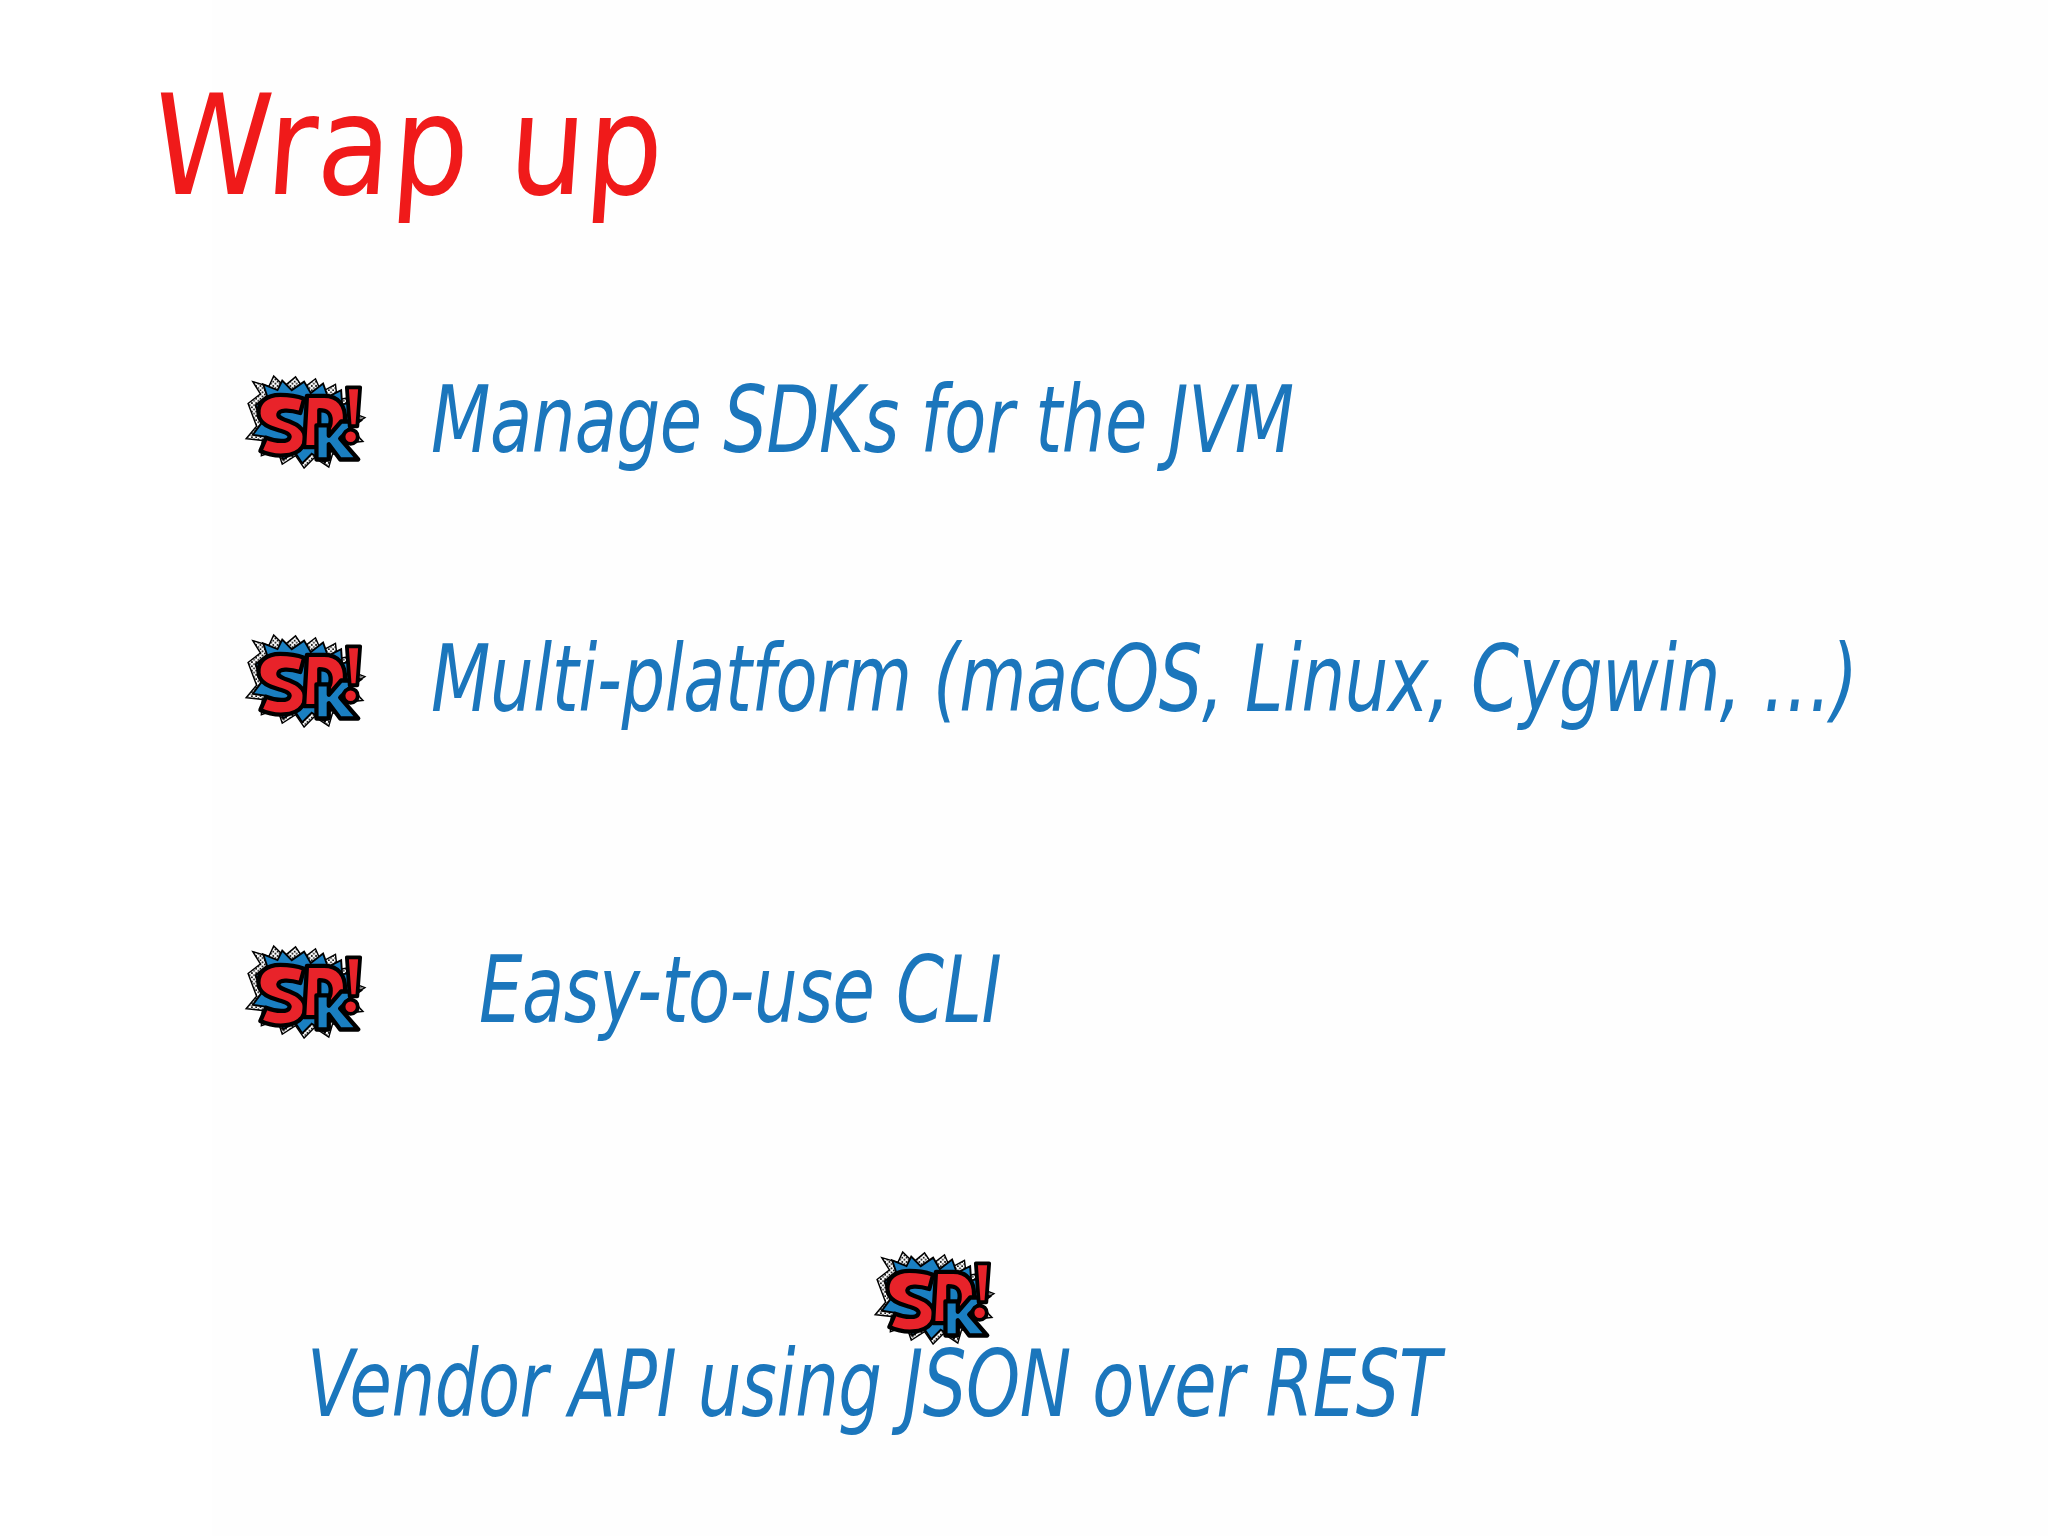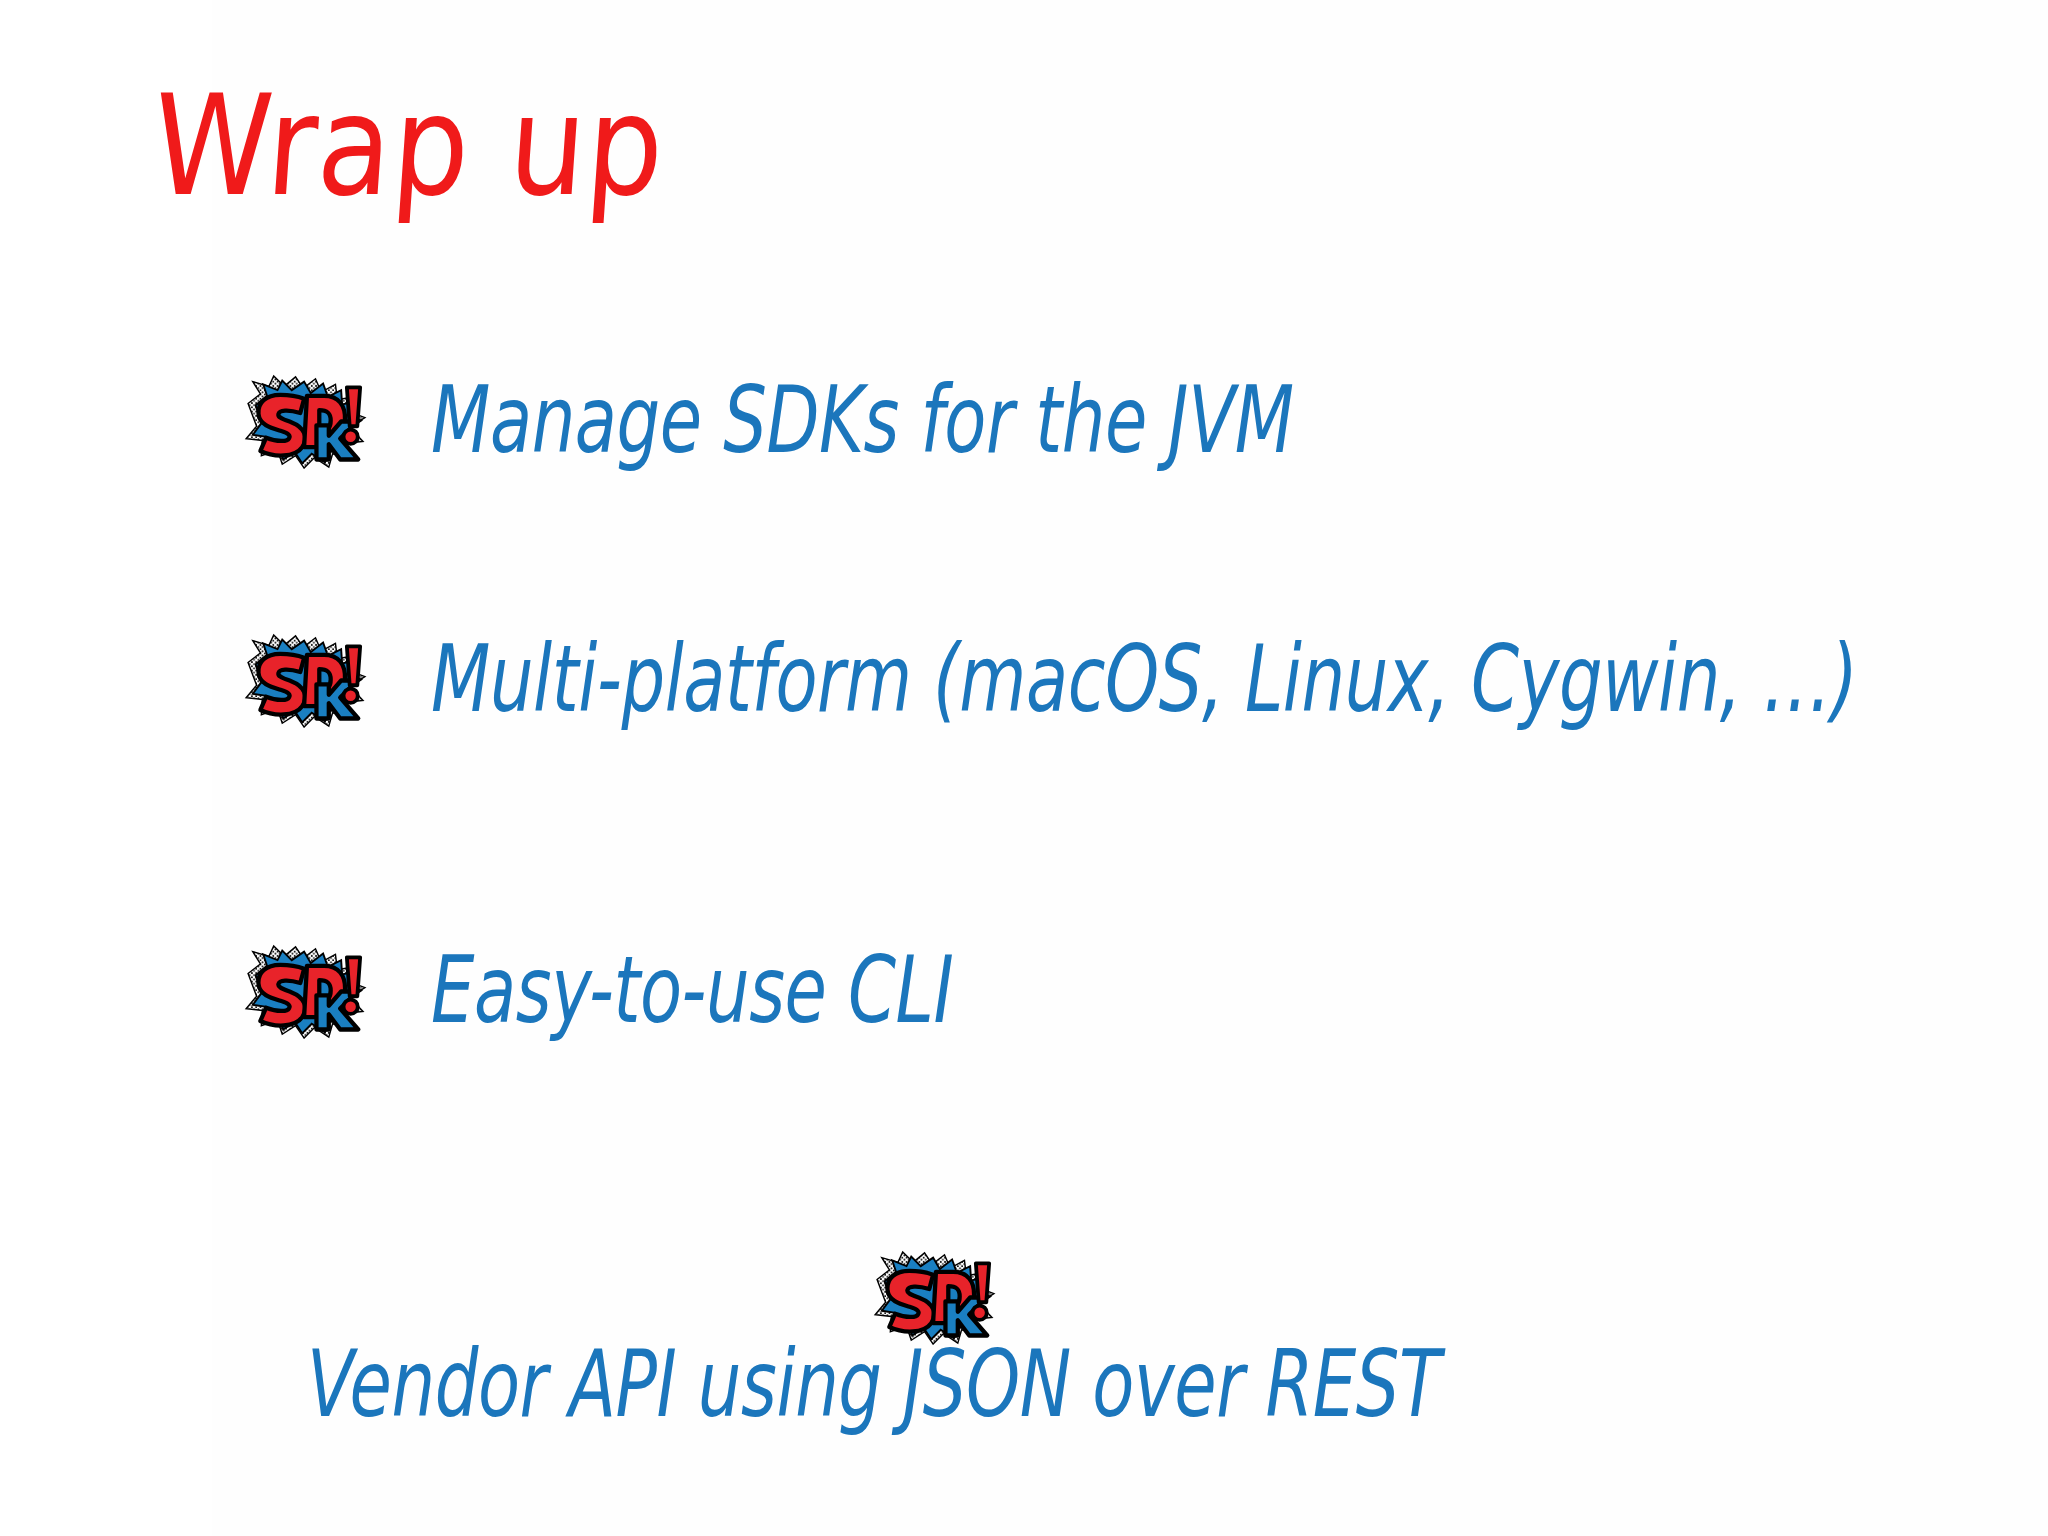--- a/index.html
+++ b/index.html
@@ -63,21 +63,21 @@
     height: 1536px;
   }
   .bullet {
     position: absolute;
     display: flex;
     align-items: center;
     height: 110px;
   }
   .bullet-0 { left: 236px; top: 366px; }
   .bullet-1 { left: 236px; top: 625px; }
-  .bullet-2 { left: 236px; top: 936px; }
+  .bullet-2 { left: 236px; top: 936px; gap: 48px; }
   .bullet-3 { left: 236px; top: 1250px; flex-direction: column; }
 
   .bullet-label {
     margin-left: 63px;
     font-family: "DejaVu Sans", sans-serif;
     font-style: italic;
     font-weight: 300;
     font-size: 80px;
     line-height: 1;
     color: #1b76bc;

